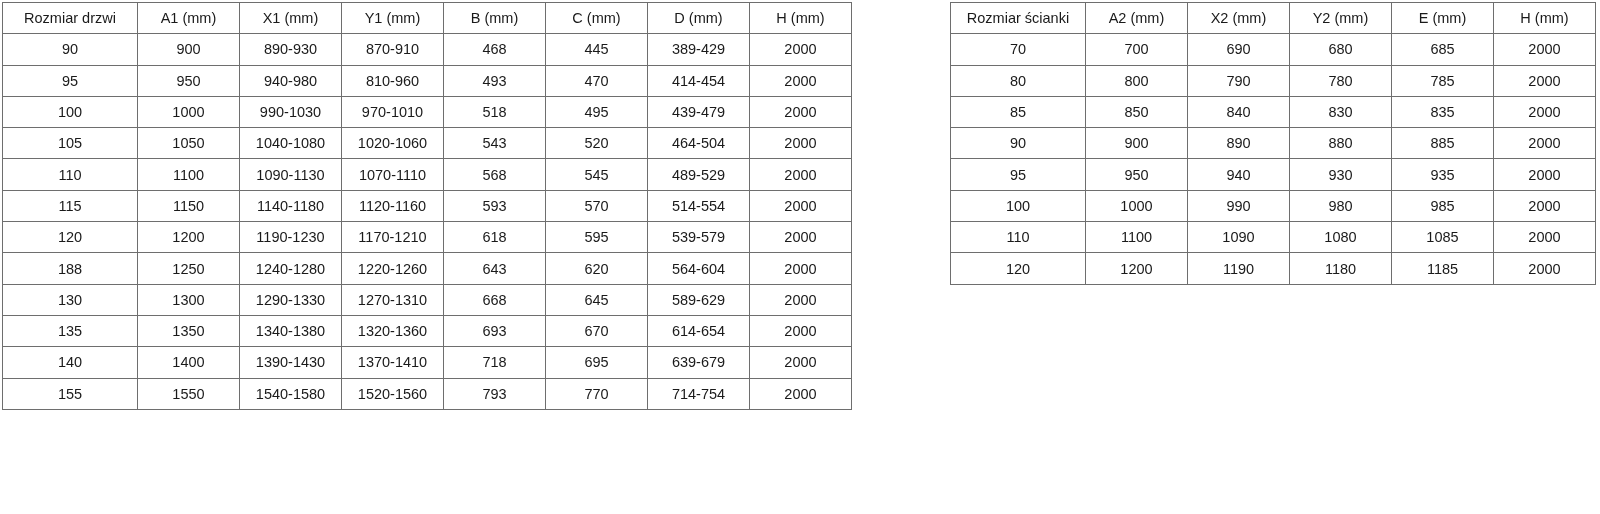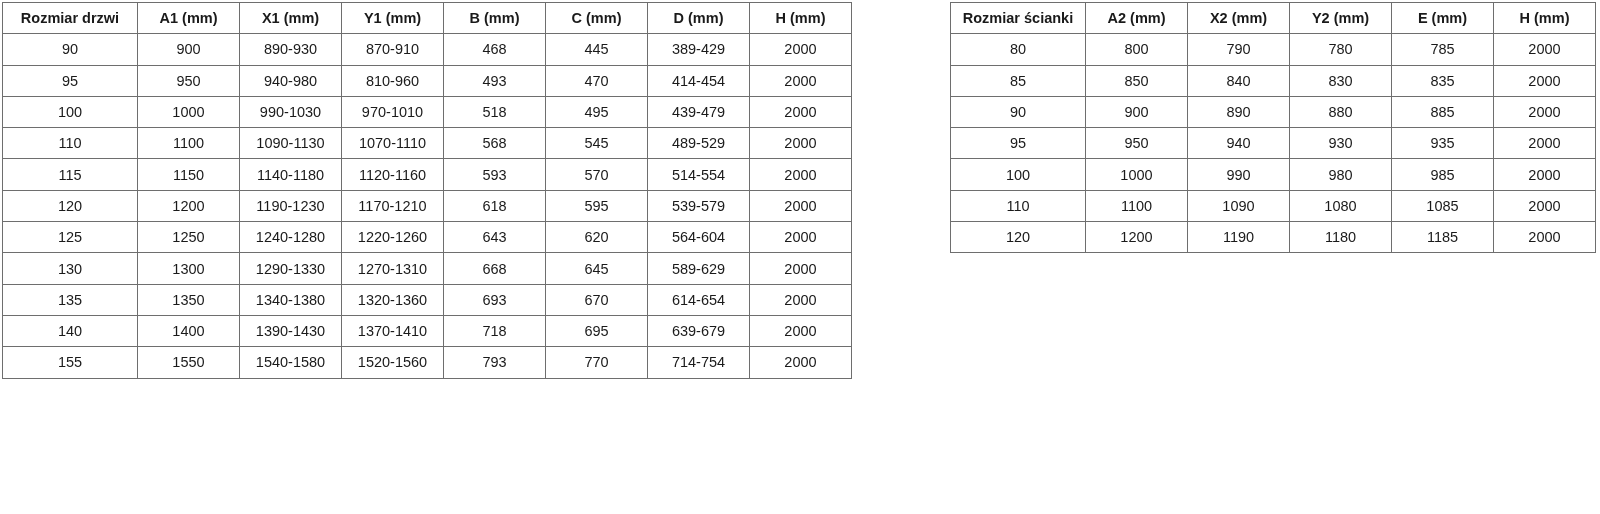--- a/index.html
+++ b/index.html
@@ -31,21 +31,21 @@
     text-align: center;
     vertical-align: middle;
     padding: 0;
     color: #1a1a1a;
     font-size: 14.5px;
     height: 30.3px;
     overflow: hidden;
     white-space: nowrap;
   }
   table.spec th {
-    font-weight: bold;
+    font-weight: normal;
   }
   col.c-label { width: 135px; }
   col.c-val { width: 102px; }
 </style>
 </head>
 <body>
 
 <div class="canvas">
 
   <table class="spec" id="door-table">
@@ -96,20 +96,30 @@
           <td>100</td>
           <td>1000</td>
           <td>990-1030</td>
           <td>970-1010</td>
           <td>518</td>
           <td>495</td>
           <td>439-479</td>
           <td>2000</td>
         </tr>
         <tr>
+          <td>105</td>
+          <td>1050</td>
+          <td>1040-1080</td>
+          <td>1020-1060</td>
+          <td>543</td>
+          <td>520</td>
+          <td>464-504</td>
+          <td>2000</td>
+        </tr>
+        <tr>
           <td>110</td>
           <td>1100</td>
           <td>1090-1130</td>
           <td>1070-1110</td>
           <td>568</td>
           <td>545</td>
           <td>489-529</td>
           <td>2000</td>
         </tr>
         <tr>
@@ -126,21 +136,21 @@
           <td>120</td>
           <td>1200</td>
           <td>1190-1230</td>
           <td>1170-1210</td>
           <td>618</td>
           <td>595</td>
           <td>539-579</td>
           <td>2000</td>
         </tr>
         <tr>
-          <td>125</td>
+          <td>188</td>
           <td>1250</td>
           <td>1240-1280</td>
           <td>1220-1260</td>
           <td>643</td>
           <td>620</td>
           <td>564-604</td>
           <td>2000</td>
         </tr>
         <tr>
           <td>130</td>
@@ -199,20 +209,28 @@
           <th>Rozmiar ścianki</th>
           <th>A2 (mm)</th>
           <th>X2 (mm)</th>
           <th>Y2 (mm)</th>
           <th>E (mm)</th>
           <th>H (mm)</th>
         </tr>
     </thead>
     <tbody>
         <tr>
+          <td>70</td>
+          <td>700</td>
+          <td>690</td>
+          <td>680</td>
+          <td>685</td>
+          <td>2000</td>
+        </tr>
+        <tr>
           <td>80</td>
           <td>800</td>
           <td>790</td>
           <td>780</td>
           <td>785</td>
           <td>2000</td>
         </tr>
         <tr>
           <td>85</td>
           <td>850</td>

